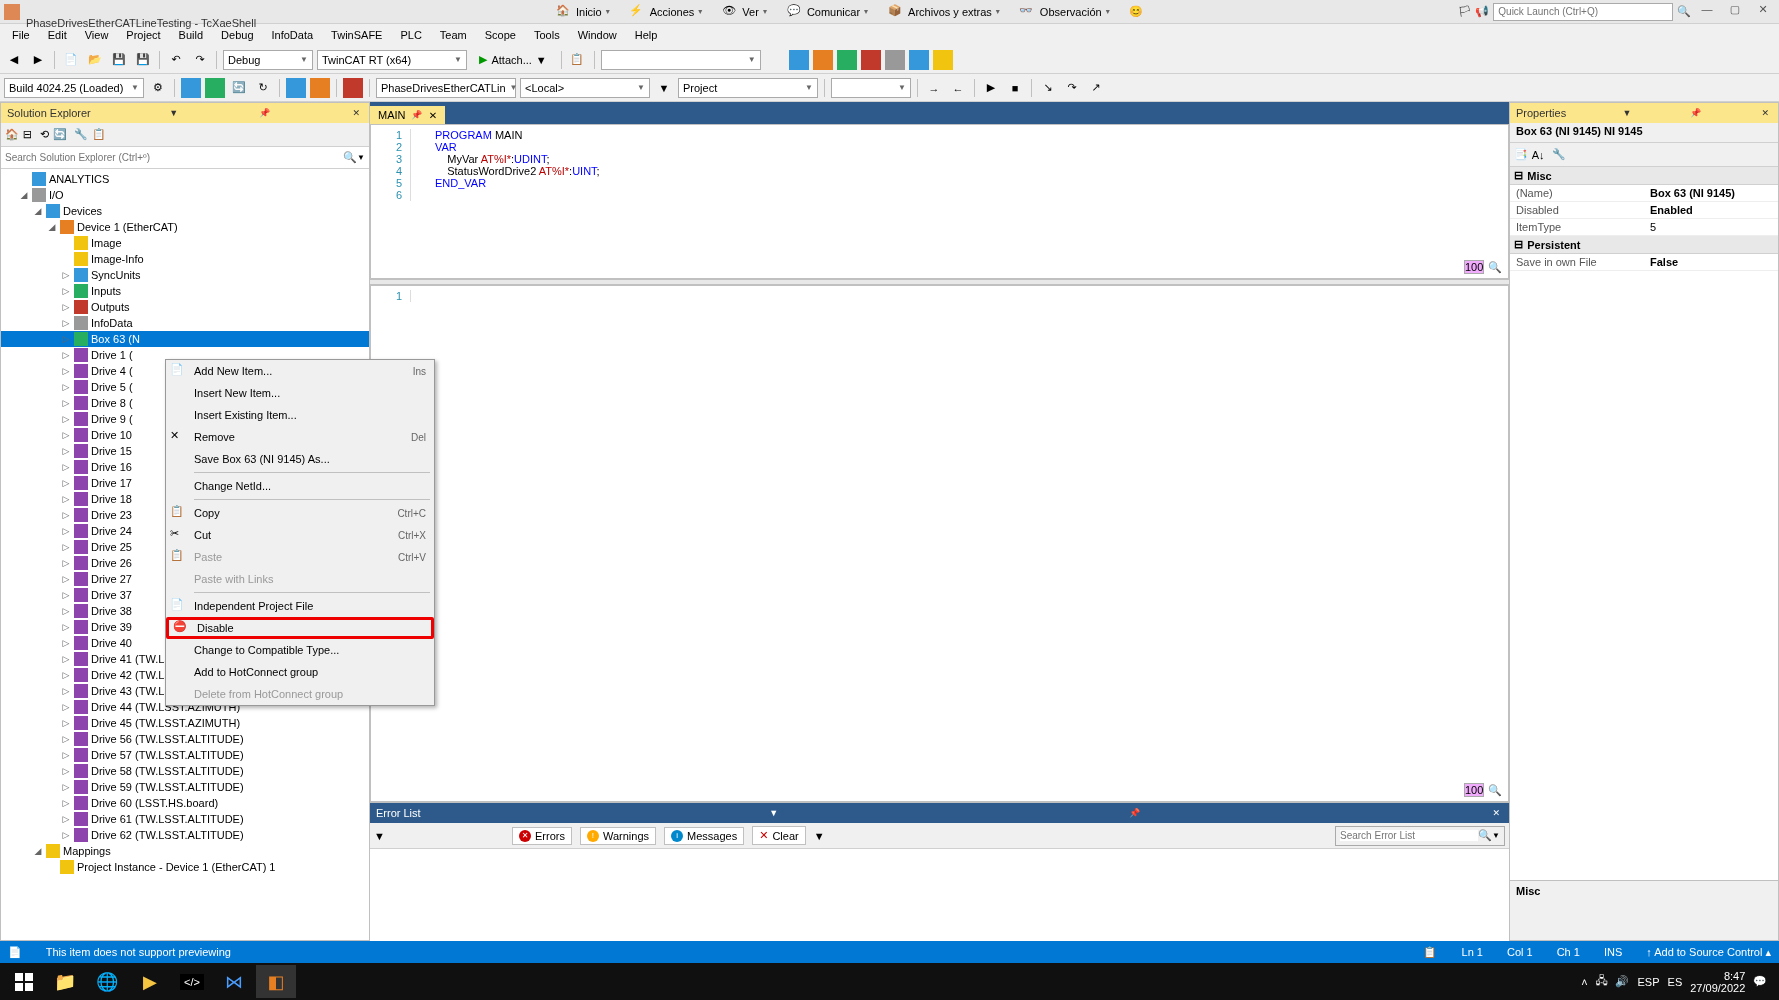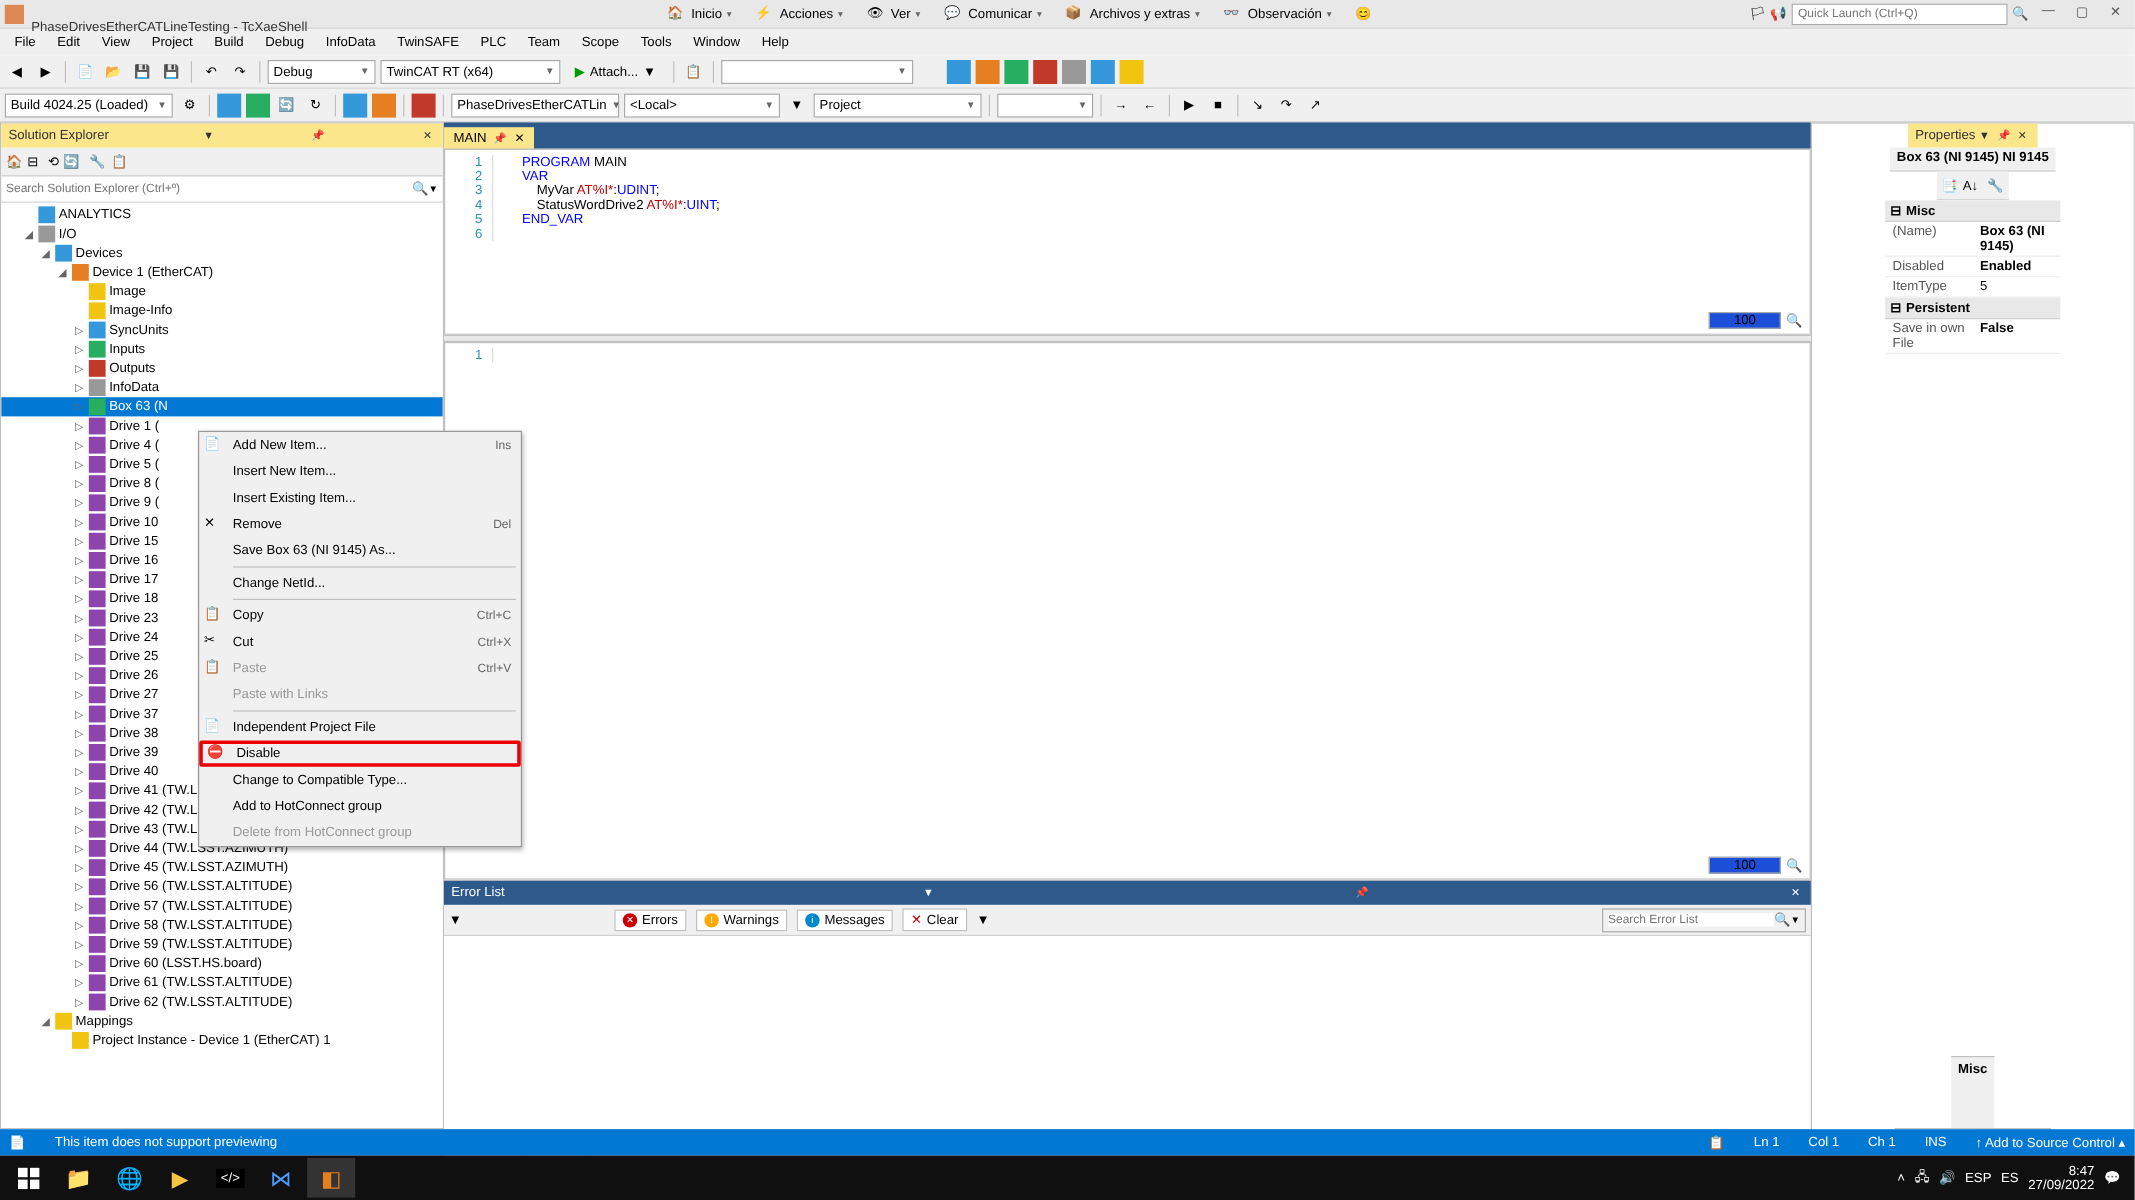--- a/index.html
+++ b/index.html
@@ -55,34 +55,34 @@
 .editor-tab .close-x { cursor: pointer; font-size: 10px; }
 .editor-body { flex: 1; background: #fff; border: 1px solid #c0c0c0; position: relative; }
 .code-area { padding: 4px 0; font-family: Consolas, monospace; font-size: 12px; }
 .code-line { display: flex; }
 .gutter { width: 40px; text-align: right; padding-right: 8px; color: #2b91af; border-right: 1px solid #ddd; }
 .code-text { padding-left: 8px; margin-left: 16px; }
 .kw-blue { color: #0000ff; }
 .kw-red { color: #b00; }
 .editor-split { height: 6px; background: #e8e8e8; border-top: 1px solid #c0c0c0; border-bottom: 1px solid #c0c0c0; position: relative; }
 .editor-status { position: absolute; right: 6px; bottom: 4px; display: flex; align-items: center; gap: 4px; font-size: 10px; }
-.editor-status .zoom { border: 1px solid #aaa; padding: 0 20px; background: #1d4ed8; }
-
-
-.error-panel { height: 230px; border-top: 1px solid #c0c0c0; display: flex; flex-direction: column; }
+.editor-status .zoom { border: 1px solid #aaa; padding: 0 0; background: #f0abfc; }
+
+
+.error-panel { height: 161px; border-top: 1px solid #c0c0c0; display: flex; flex-direction: column; }
 .error-panel .panel-header { background: #2d5a8a; color: #fff; }
 .error-toolbar { height: 26px; background: #f0f0f0; border-bottom: 1px solid #d0d0d0; display: flex; align-items: center; padding: 0 4px; gap: 8px; }
 .err-btn { display: flex; align-items: center; gap: 4px; padding: 2px 6px; border: 1px solid #c0c0c0; cursor: pointer; background: #fff; }
 .err-btn .dot { width: 12px; height: 12px; border-radius: 6px; display: inline-block; text-align: center; font-size: 8px; line-height: 12px; color: #fff; }
 .error-body { flex: 1; background: #fff; }
 .error-search { margin-left: auto; width: 170px; height: 20px; border: 1px solid #aaa; display: flex; align-items: center; padding: 0 4px; }
 .error-search input { flex: 1; border: none; outline: none; font-size: 10px; color: #888; }
 
 
-.props-panel { width: 270px; border-left: 1px solid #c0c0c0; display: flex; flex-direction: column; align-items: center; }
+.props-panel { width: 270px; border-left: 1px solid #c0c0c0; display: flex; flex-direction: column; }
 .props-panel .panel-header { background: #fce68c; }
 .props-obj { height: 20px; background: #f0f0f0; border-bottom: 1px solid #d0d0d0; padding: 2px 6px; font-size: 10px; }
 .props-tb { height: 24px; background: #f0f0f0; border-bottom: 1px solid #d0d0d0; display: flex; align-items: center; padding: 0 4px; gap: 4px; }
 .props-grid { flex: 1; background: #fff; font-size: 10px; }
 .prop-cat { background: #e8e8e8; padding: 2px 4px; font-weight: bold; border-bottom: 1px solid #d0d0d0; display: flex; align-items: center; }
 .prop-row { display: flex; border-bottom: 1px solid #eee; }
 .prop-name { width: 50%; padding: 2px 6px; color: #555; }
 .prop-val { width: 50%; padding: 2px 6px; }
 .prop-val.bold { font-weight: bold; }
 .props-desc { height: 60px; border-top: 1px solid #c0c0c0; padding: 4px 6px; font-size: 10px; background: #f0f0f0; }

